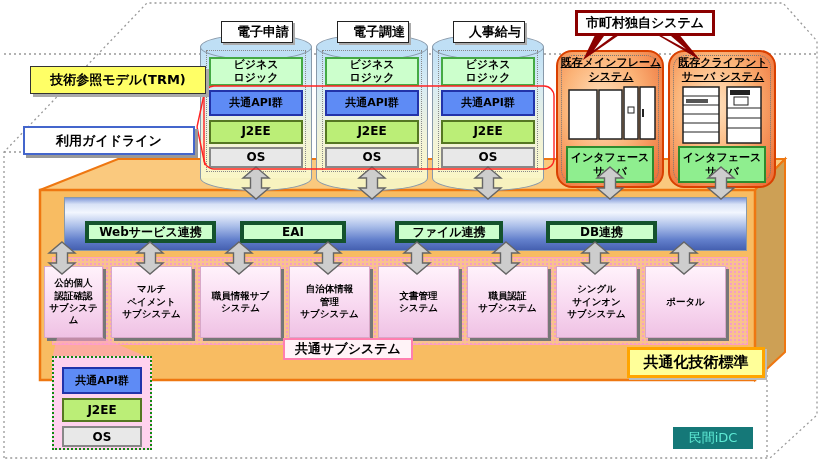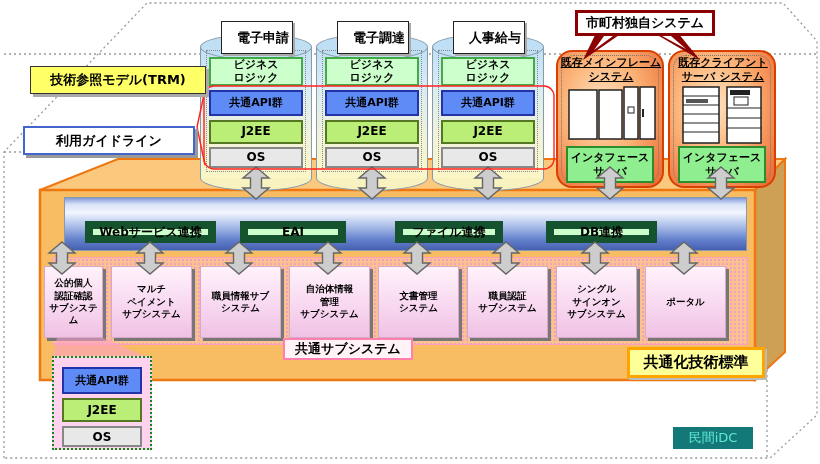--- a/index.html
+++ b/index.html
@@ -27,41 +27,41 @@
   .cyl-top{position:absolute;left:0;top:0;width:112px;height:26px;border-radius:50%;
            background:#BFDFF5;border:1.5px solid #8899AA;}
   .cyl-dotted{position:absolute;left:6px;top:16px;width:100px;height:122px;border:1px dotted #888;}
   .stk{position:absolute;left:9px;width:94px;font-weight:bold;text-align:center;z-index:2;
        display:flex;align-items:center;justify-content:center;line-height:1.1;}
   .stk-logic{top:23px;height:29px;background:#CCFFCC;border:2px solid #44AA44;font-size:11px;}
   .stk-api{top:56px;height:26px;background:#5E8BF5;border:2px solid #2233AA;font-size:11px;}
   .stk-j2ee{top:86px;height:24px;background:#BBEE77;border:2px solid #557722;font-size:12px;}
   .stk-os{top:113px;height:21px;background:#E8E8E8;border:2px solid #888;font-size:12px;}
 
-  .silo-label{top:21px;width:72px;height:33px;background:#fff;border:1.5px solid #222;
+  .silo-label{top:21px;width:72px;height:22px;background:#fff;border:1.5px solid #222;
               font-weight:bold;font-size:13px;box-shadow:2px 2px 0 #aaa;z-index:5;padding-left:12px;}
 
   
   .legacy{position:absolute;top:50px;width:108px;height:138px;border-radius:16px;border:2px solid #D94000;
           background:radial-gradient(ellipse at 42% 40%, #FFE3C2 0%, #FBB377 45%, #EF7840 85%, #E96A33 100%);
           z-index:1;}
   .legacy-dotted{position:absolute;left:3px;top:3px;right:3px;bottom:3px;border:1px dotted #777;border-radius:13px;}
   .legacy-title{position:absolute;left:2px;top:4px;width:102px;font-weight:bold;font-size:11px;
                 text-align:center;text-decoration:underline;line-height:1.25;}
   .iface{position:absolute;left:8px;top:94px;width:88px;height:37px;background:#8FEE8F;
          border:2px solid #2E8B2E;font-weight:bold;font-size:11px;line-height:1.2;}
 
   .callout{left:575px;top:10px;width:140px;height:26px;background:#fff;border:3px solid #8B0000;
            font-weight:bold;font-size:13px;z-index:5;}
 
   
   .bluebar{left:64px;top:197px;width:683px;height:54px;border:1px solid #8899AA;z-index:2;
            background:linear-gradient(180deg,#8098D8 0%,#D8E2F6 12%,#F2F6FE 28%,#A8BCE8 55%,#6380CC 80%,#4560B0 100%);}
   .bar-title{left:330px;top:202px;font-weight:bold;font-size:15px;z-index:3;}
-  .connector{top:221px;height:22px;background:#CCFFCC;border:8px solid #14532d;
+  .connector{top:221px;height:22px;background:#CCFFCC;border:4px solid #14532d;
              font-weight:bold;font-size:12px;z-index:3;}
 
   
   .pinkband{left:52px;top:257px;width:696px;height:88px;border:1px solid #FF9FBF;z-index:2;
             background-color:rgba(252,205,225,0.35);
             background-image:radial-gradient(#F49FC4 0.8px, rgba(0,0,0,0) 0.9px);background-size:4px 4px;}
   .subsys{top:266px;height:72px;z-index:3;font-size:9.5px;font-weight:bold;line-height:1.3;
           background:linear-gradient(180deg,#FFF2FB 0%,#F8D8F0 55%,#EFC2E4 100%);
           border:1px solid #D8A8C8;box-shadow:3px 3px 0 #777;}
 

